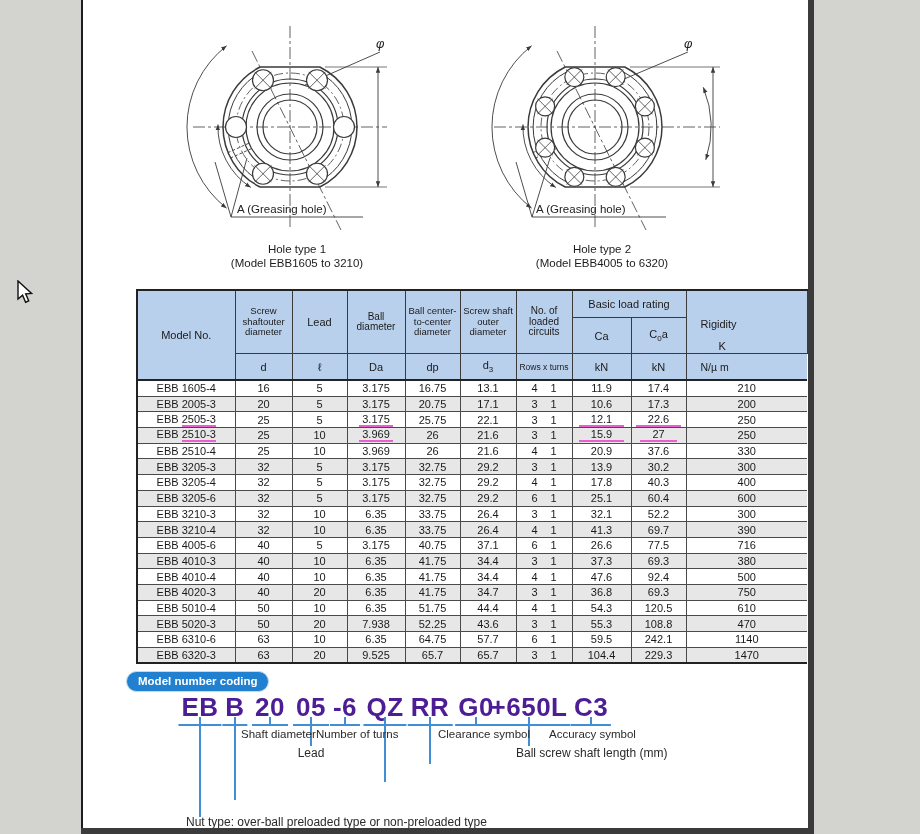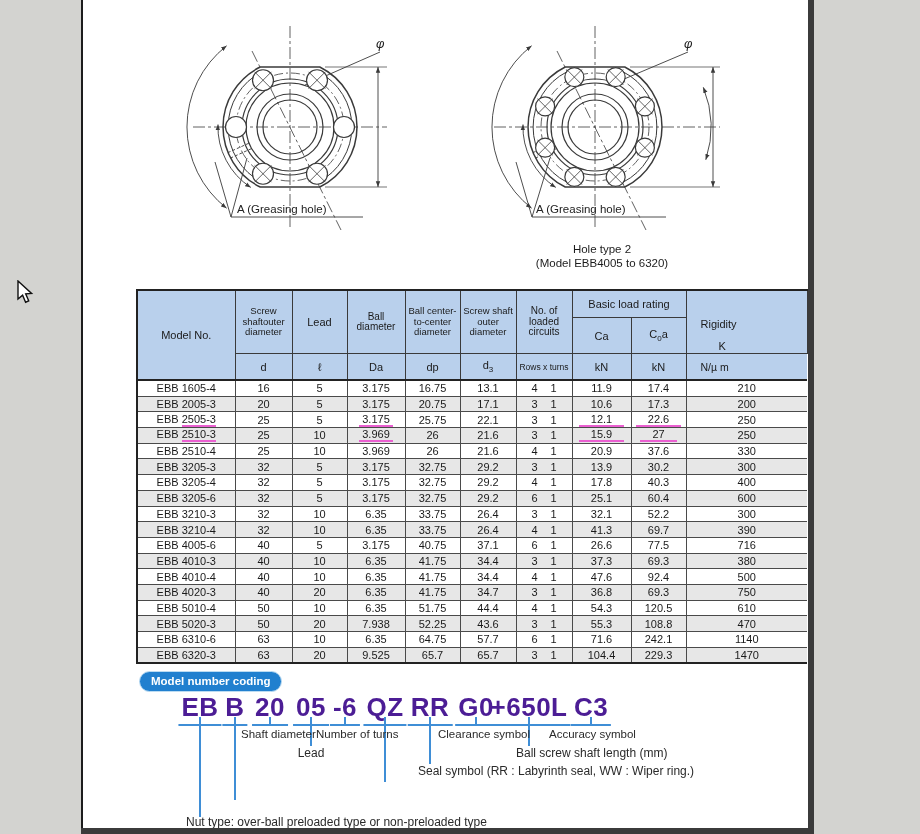--- a/index.html
+++ b/index.html
@@ -38,21 +38,21 @@
                       font-size:11px;white-space:nowrap;}
   table.spec tbody tr:nth-child(even){background:#e7e7e7;}
   td.model{text-align:left;padding-left:4px;margin-top:41px;}
   td.klast{text-align:left;padding-left:14px;border-right:none !important;}
   .rt{display:flex;justify-content:center;gap:13px;}
   .mk{display:inline-block;border-bottom:2px solid #ea5fd0;line-height:12px;}
   .mk.wide{padding:0 12px;}
   .mk.med{padding:0 3px;}
 
   
-  .badge{position:absolute;left:56px;top:671px;background:#2180cf;color:#fff;font-size:11.5px;
+  .badge{position:absolute;left:43px;top:671px;background:#2180cf;color:#fff;font-size:11.5px;
          font-weight:bold;padding:3px 11px 4px;border-radius:11px;border:1px solid #bcdcf2;}
   .seg{position:absolute;top:692px;transform:translateX(-50%);font-size:26px;font-weight:bold;
        color:#4c1d95;letter-spacing:.5px;border-bottom:2px solid #3f8ed6;padding:0 3px 1px;
        white-space:nowrap;}
   .vline{position:absolute;width:2px;background:#3f8ed6;}
   .clabel{position:absolute;font-size:11.5px;color:#2a2a2a;white-space:nowrap;}
   .clabel.big{font-size:12px;}
 </style>
 </head>
 <body>
@@ -110,20 +110,24 @@
           <circle cx="142" cy="151.7653718043597" r="10.5" fill="#ffffff" stroke="#3a3a3a" stroke-width="1.2"></circle>
           <line x1="133.6" y1="143.36537180435968" x2="150.4" y2="160.1653718043597" stroke="#3a3a3a" stroke-width="0.8"></line>
           <line x1="133.6" y1="160.1653718043597" x2="150.4" y2="143.36537180435968" stroke="#3a3a3a" stroke-width="0.8"></line>
         </g>
 
       <line class="ln" x1="56" y1="195" x2="188" y2="195" stroke-width="0.9"></line>
       <line class="ln" x1="56" y1="195" x2="40" y2="140" stroke-width="0.9"></line>
       <line class="ln" x1="56" y1="195" x2="72" y2="136" stroke-width="0.9"></line>
       <text x="62" y="191" font-size="11.5">A (Greasing hole)</text>
     </svg>
+    <div class="caption" style="left:114px;top:242px;width:200px;">
+      <div>Hole type 1</div>
+      <div>(Model EBB1605 to 3210)</div>
+    </div>
 
     <svg class="draw" style="left:387px;top:22px;" width="280" height="215" viewBox="0 0 280 215">
       <line class="ln" x1="125" y1="4" x2="125" y2="208" stroke-width="0.8" stroke-dasharray="12 3 3 3"></line>
       <line class="ln" x1="24" y1="105" x2="250" y2="105" stroke-width="0.8" stroke-dasharray="12 3 3 3"></line>
       <line class="ln" x1="87" y1="29" x2="176" y2="208" stroke-width="0.8" stroke-dasharray="12 3 3 3"></line>
       <path class="ln" d="M61.6 23.8 A103 103 0 0 0 61.6 186.2" stroke-width="0.9" marker-start="url(#ah)" marker-end="url(#ah)"></path>
       <path class="ln" d="M53.0 102.5 A72 72 0 0 0 85.8 165.4" stroke-width="0.9" marker-start="url(#ah)" marker-end="url(#ah)"></path>
       <path class="ln" d="M233.3 65.3 A106 106 0 0 1 235.8 137.8" stroke-width="0.9" marker-start="url(#ah)" marker-end="url(#ah)"></path>
       <circle class="ln" cx="125" cy="105" r="54" stroke-width="0.8" stroke-dasharray="9 3 2 3"></circle>
       <circle class="ln" cx="125" cy="105" r="48" stroke-width="1.2"></circle>
@@ -499,21 +503,21 @@
             <td>10</td>
             <td><span>6.35</span></td>
             <td>64.75</td>
             <td>57.7</td>
             <td>
               <span class="rt">
                 <span>6</span>
                 <span>1</span>
               </span>
             </td>
-            <td><span>71.6</span></td>
+            <td><span>59.5</span></td>
             <td><span>242.1</span></td>
             <td class="klast">1140</td>
           </tr>
           <tr>
             <td class="model"><span>EBB&nbsp;</span><span>6320-3</span></td>
             <td>63</td>
             <td>20</td>
             <td><span>9.525</span></td>
             <td>65.7</td>
             <td>65.7</td>
@@ -553,21 +557,20 @@
     <div class="vline" style="left:392px;top:717px;height:9px;"></div>
     <div class="vline" style="left:445px;top:717px;height:29px;"></div>
     <div class="vline" style="left:507px;top:717px;height:9px;"></div>
 
     <div class="clabel" style="left:158px;top:728px;">Shaft diameter</div>
     <div class="clabel" style="left:233px;top:728px;">Number of turns</div>
     <div class="clabel" style="left:355px;top:728px;">Clearance symbol</div>
     <div class="clabel" style="left:466px;top:728px;">Accuracy symbol</div>
     <div class="clabel big" style="left:228px;top:746px;transform:translateX(-50%);">Lead</div>
     <div class="clabel big" style="left:433px;top:746px;">Ball screw shaft length (mm)</div>
-    <div class="clabel big" style="left:335px;top:764px;">Seal symbol (RR : Labyrinth seal,  WW : Wiper ring.)</div>
     <div class="clabel big" style="left:103px;top:815px;">Nut type: over-ball preloaded type or non-preloaded type</div>
   </div>
 
   <div class="edge-right"></div>
   <div class="edge-bottom"></div>
 
   <svg class="cursor" width="24" height="26" viewBox="0 0 24 26">
     <path d="M2,1 L2,19 L6.6,15.2 L9.6,22.2 L12.7,20.8 L9.7,13.9 L15.6,13.5 Z" fill="#ffffff" stroke="#111" stroke-width="1.4"></path>
   </svg>
 </div>

